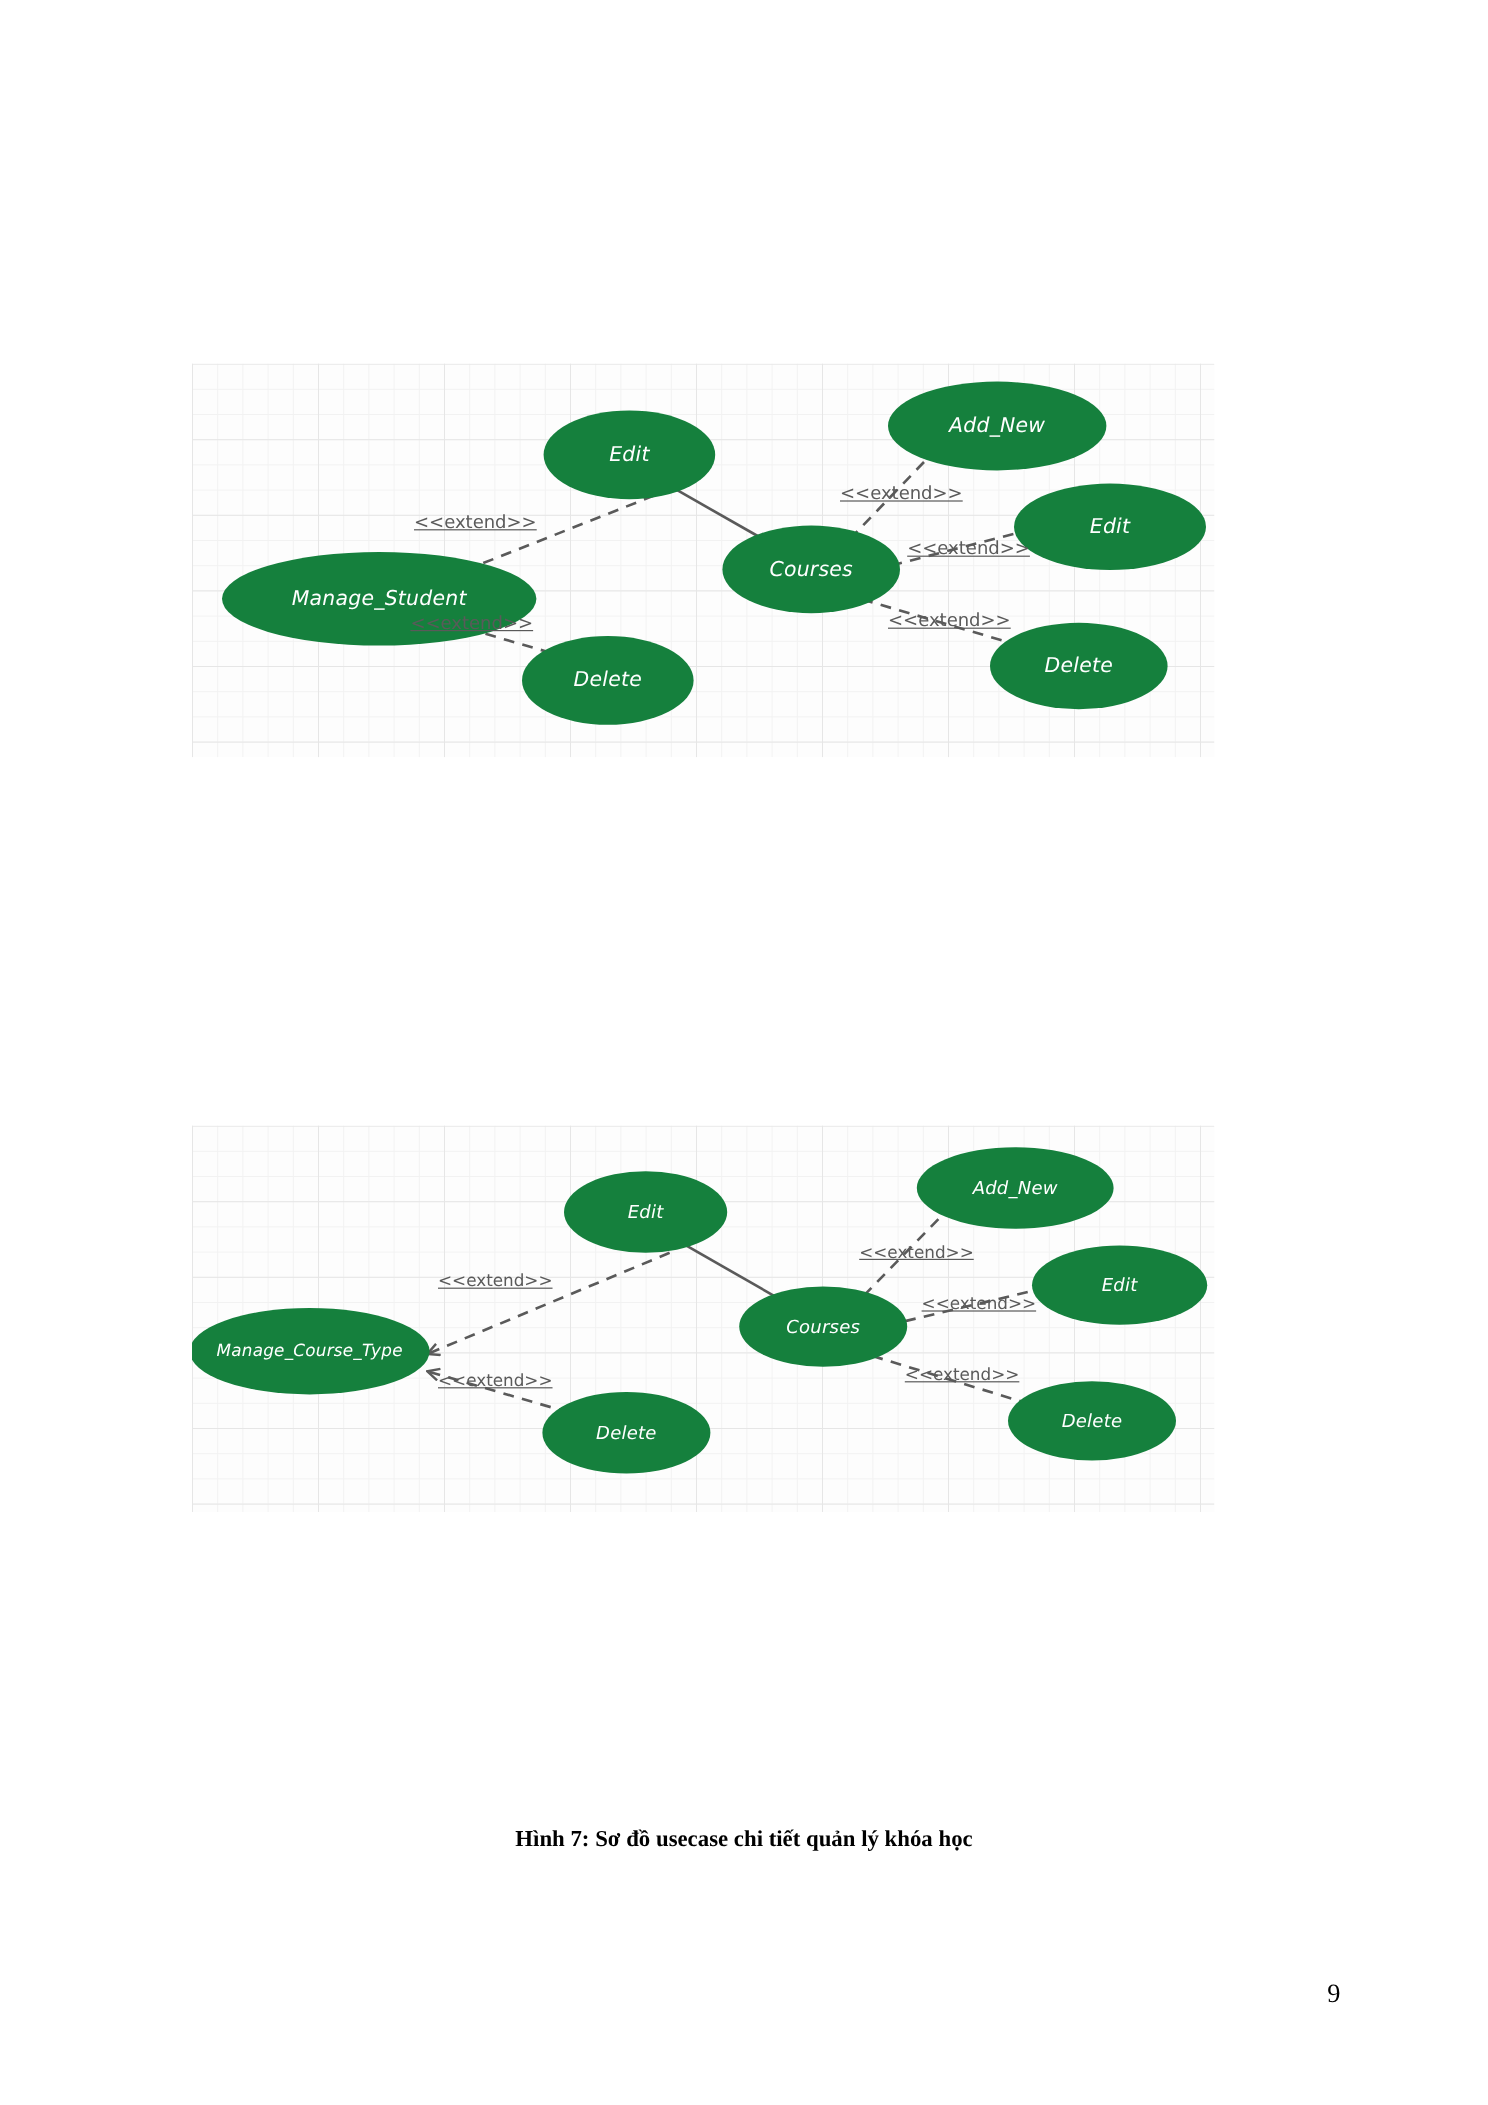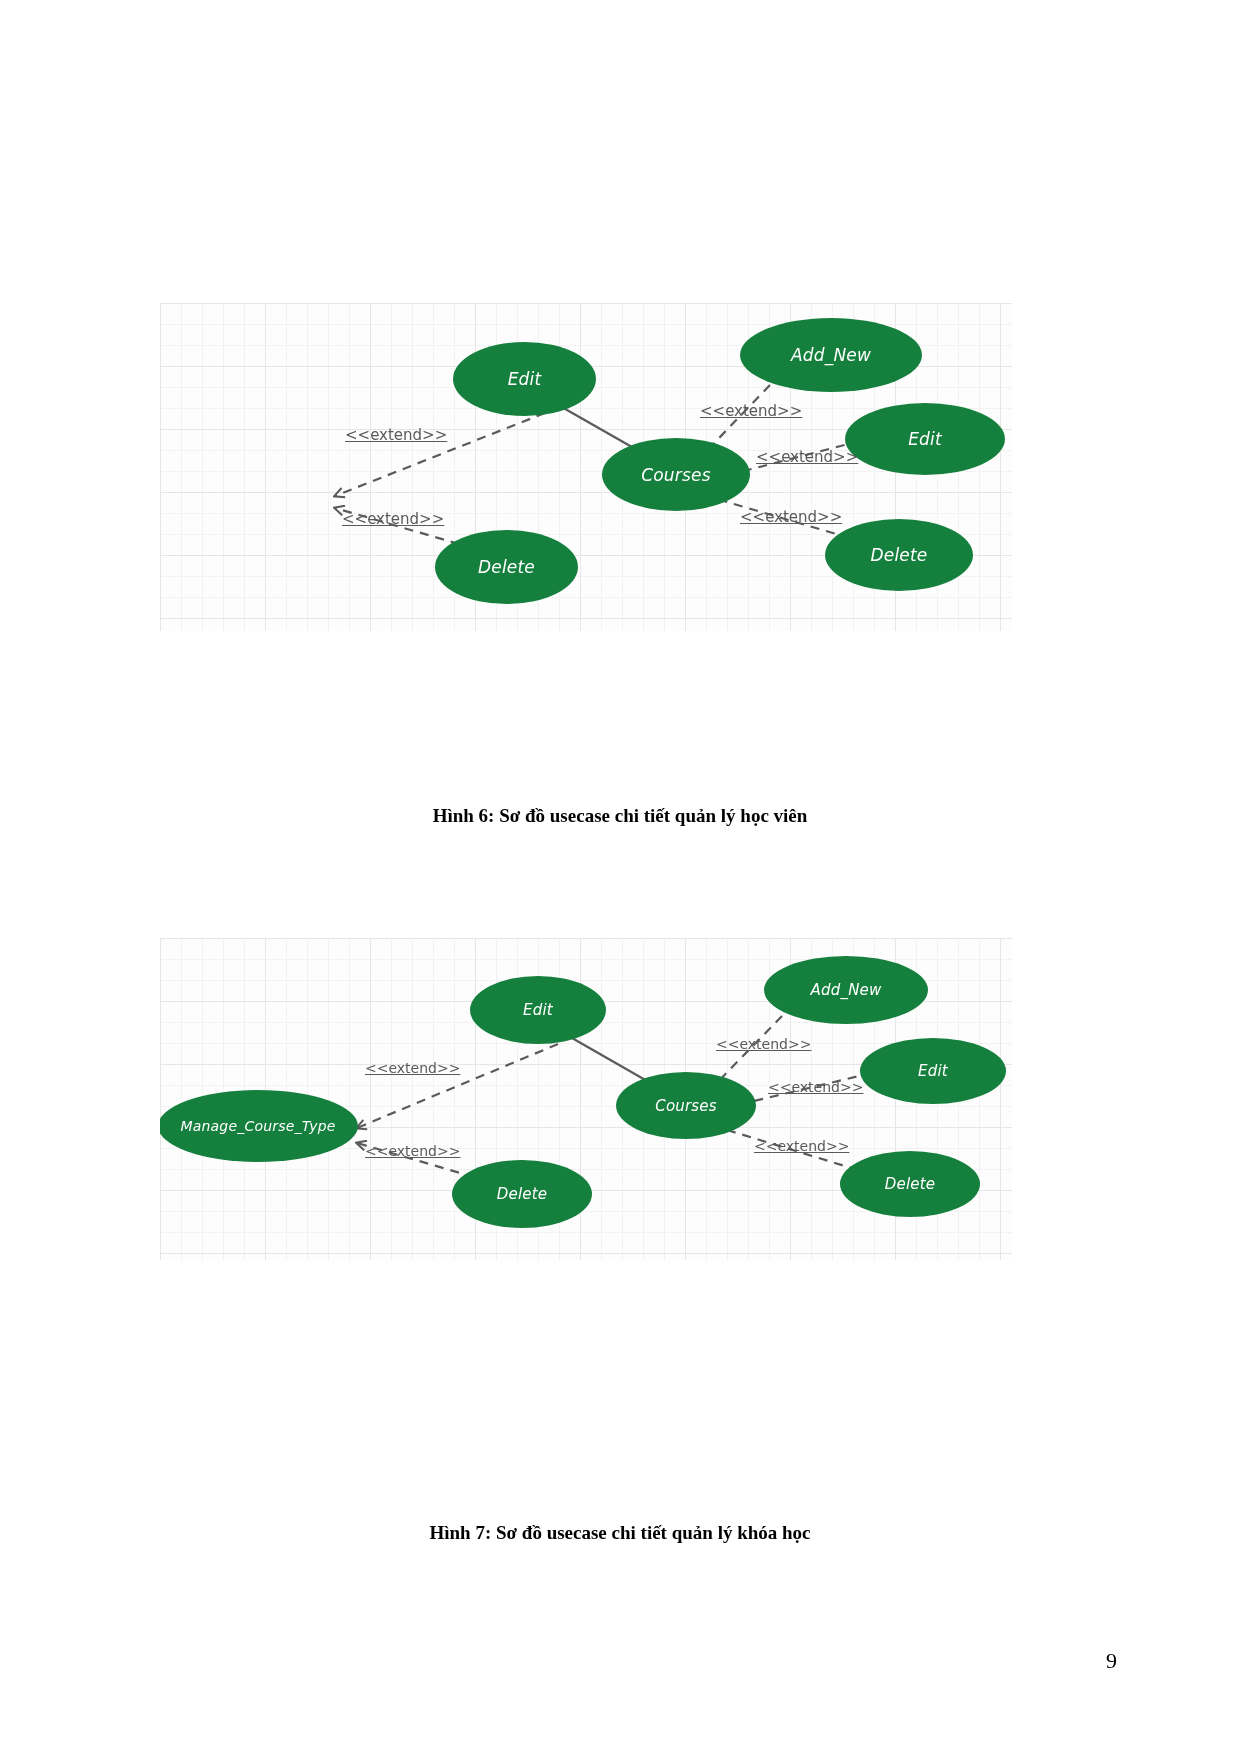--- a/index.html
+++ b/index.html
@@ -122,20 +122,23 @@
       <line x1="400" y1="103" x2="500" y2="160" stroke="#5a5a5a" stroke-width="2.2"></line>
 
       <path d="M385,110 L175,193" fill="none" stroke="#5a5a5a" stroke-width="2.2" stroke-dasharray="9,7" marker-end="url(#ah1)"></path>
       <path d="M330,250 L175,205" fill="none" stroke="#5a5a5a" stroke-width="2.2" stroke-dasharray="9,7" marker-end="url(#ah1)"></path>
 
       <path d="M610,82 L535,160" fill="none" stroke="#5a5a5a" stroke-width="2.2" stroke-dasharray="9,7" marker-end="url(#ah1)"></path>
       <path d="M700,138 L545,178" fill="none" stroke="#5a5a5a" stroke-width="2.2" stroke-dasharray="9,7" marker-end="url(#ah1)"></path>
       <path d="M690,235 L543,192" fill="none" stroke="#5a5a5a" stroke-width="2.2" stroke-dasharray="9,7" marker-end="url(#ah1)"></path>
     </svg>
 
+    <div class="node" style="left:25px; top:157px; width:262px; height:78px; font-size:17px;">
+      <span>Manage_Student</span>
+    </div>
 
     <div class="node" style="left:293px; top:39px; width:143px; height:74px; font-size:17px;">
       <span>Edit</span>
     </div>
 
     <div class="node" style="left:275px; top:227px; width:143px; height:74px; font-size:17px;">
       <span>Delete</span>
     </div>
 
     <div class="node" style="left:442px; top:135px; width:148px; height:73px; font-size:17px;">
@@ -155,21 +158,20 @@
     </div>
 
     <div class="stereo" style="left:185px; top:123px; font-size:15px;">&lt;&lt;extend&gt;&gt;</div>
     <div class="stereo" style="left:182px; top:207px; font-size:15px;">&lt;&lt;extend&gt;&gt;</div>
     <div class="stereo" style="left:540px; top:99px; font-size:15px;">&lt;&lt;extend&gt;&gt;</div>
     <div class="stereo" style="left:596px; top:145px; font-size:15px;">&lt;&lt;extend&gt;&gt;</div>
     <div class="stereo" style="left:580px; top:205px; font-size:15px;">&lt;&lt;extend&gt;&gt;</div>
   </div>
 
 
-  <div class="caption" style="left:0; top:805px; font-size:19px;">Hình 6: Sơ đồ usecase chi tiết quản lý học viên</div>
 
 
   <div class="diagram" style="left:160px; top:938px; width:852px; height:322px;">
     <div class="grid-minor"></div>
     <div class="grid-major"></div>
 
     <svg class="links" width="852" height="322">
       <defs>
         <marker id="ah2" markerWidth="12" markerHeight="12" refX="10" refY="6" orient="auto" markerUnits="userSpaceOnUse">
           <path d="M1,1 L11,6 L1,11" fill="none" stroke="#5a5a5a" stroke-width="2"></path>

